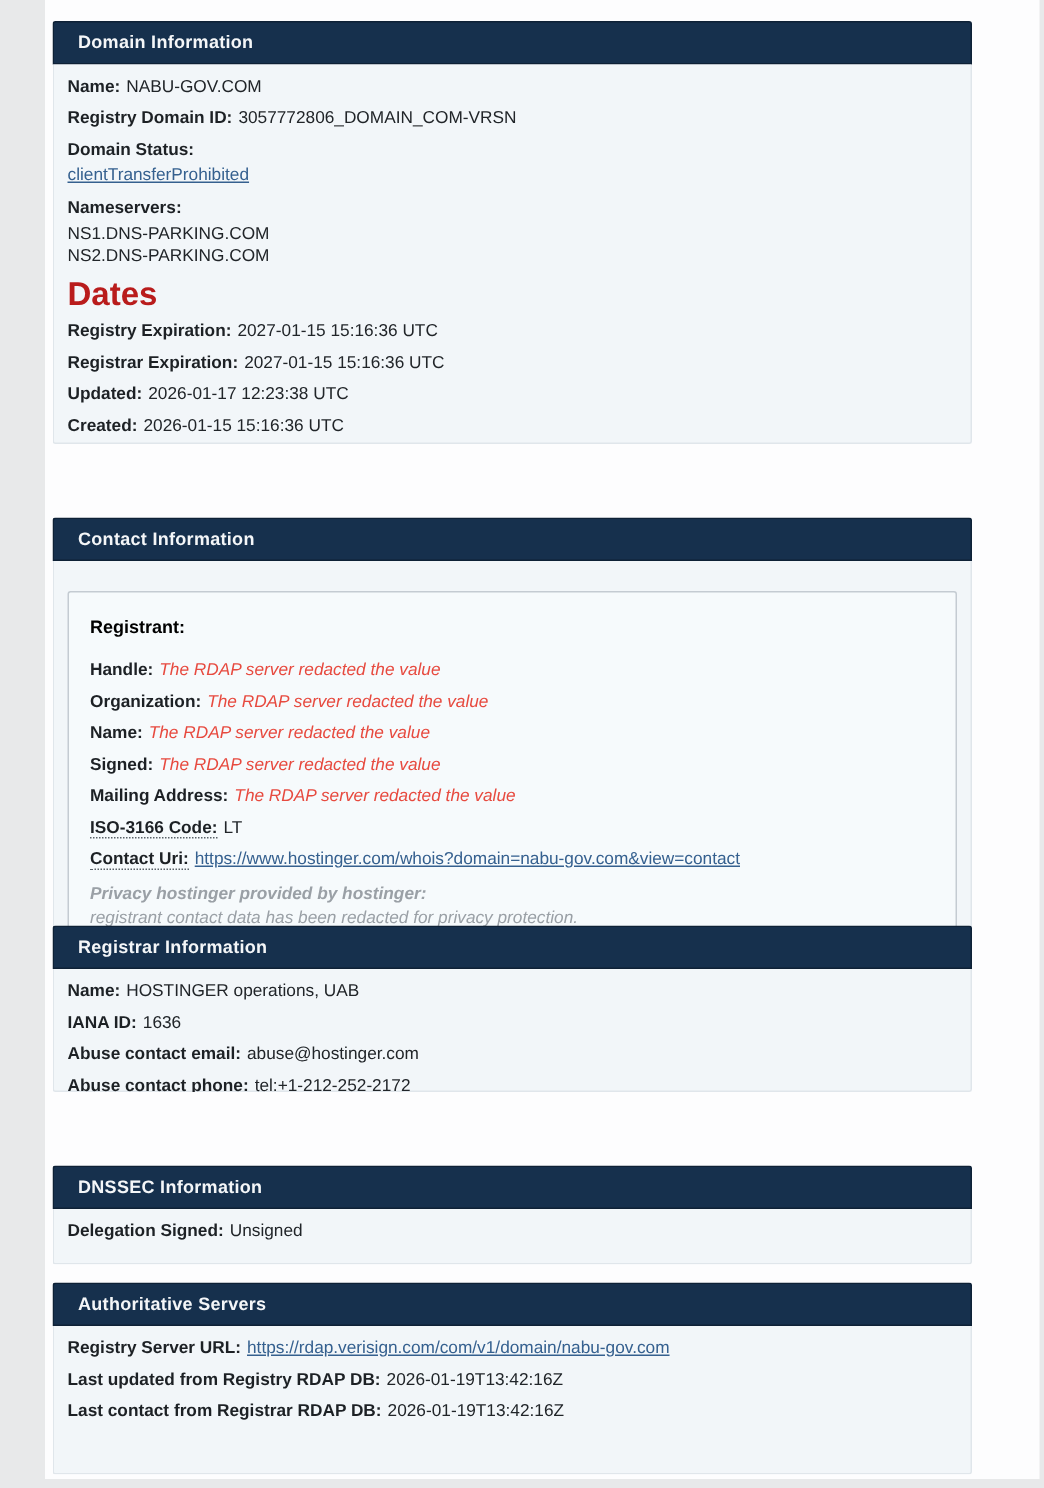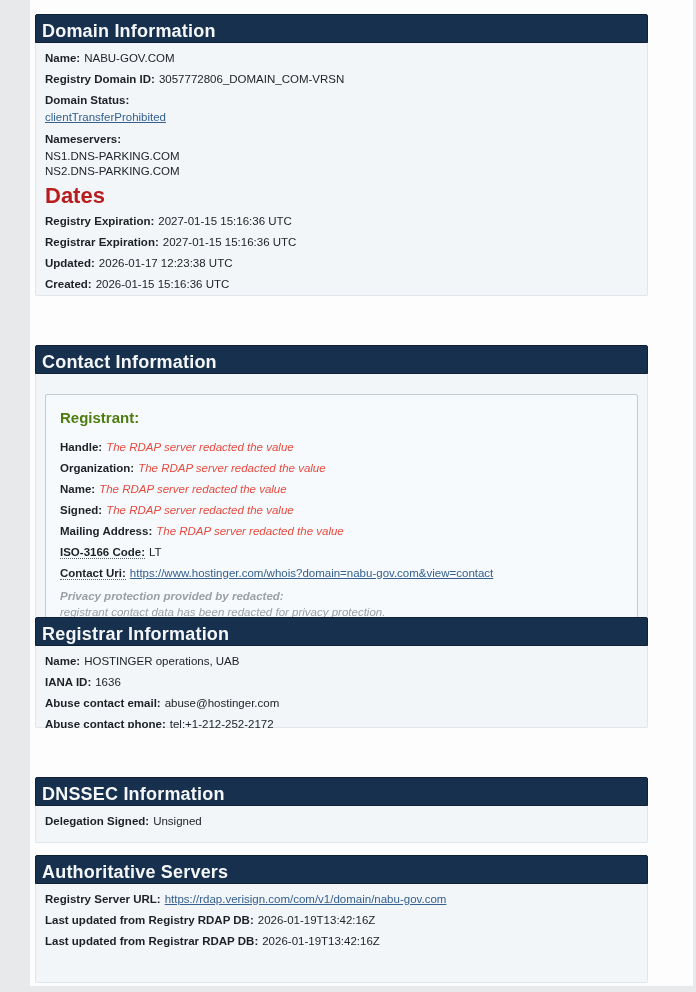--- a/index.html
+++ b/index.html
@@ -16,22 +16,22 @@
   .card{position:absolute;left:5px;width:613px;overflow:hidden;}
   #card-domain{top:14px;height:282px;}
   #card-contact{top:309px;height:295px;margin-top:36px;}
   #card-registrar{top:617px;height:111px;}
   #card-dnssec{top:777px;height:66px;}
   #card-servers{top:855px;height:128px;}
 
   .card-header{
     box-sizing:border-box;height:29px;
     background:#16304d;border:1px solid #0e2136;border-radius:2px 2px 0 0;
-    color:#f4f6f8;font-size:18px;font-weight:bold;letter-spacing:.2px;
-    padding:6px 9px 0 6px;
+    color:#f4f6f8;font-size:12px;font-weight:bold;letter-spacing:.2px;
+    padding:6px 9px 0 16px;
   }
   .card-body{
     box-sizing:border-box;height:calc(100% - 29px);
     background:#f2f6f9;border:1px solid #e0e6eb;border-top:none;
     border-radius:0 0 2px 2px;
     padding:8px 9px;
     font-size:11.5px;line-height:14px;color:#212529;
   }
   .row{margin:0 0 7px 0;white-space:nowrap;}
   .lbl{font-weight:bold;color:#1d2125;margin-right:4px;text-align:right;}
@@ -43,21 +43,21 @@
   .dotted{border-bottom:1px dotted #5a6268;}
   .dates-heading{
     color:#b91c1c;font-size:22px;font-weight:bold;
     margin:5px 0 9px 0;line-height:19px;
   }
   .registrant-box{
     background:#f6fafc;border:1px solid #c4cbd2;border-radius:2px;
     margin:12px 0 0 0;padding:10px 14px 10px 14px;
   }
   .registrant-heading{
-    color:#4d7c0f;font-size:15px;font-weight:bold;
+    color:#000000;font-size:12px;font-weight:bold;
     margin:4px 0 13px 0;line-height:18px;
   }
   .redacted{color:#e74a3f;font-style:italic;}
   .privacy{margin-top:8px;}
   .muted{color:#9aa0a6;font-style:italic;line-height:16px;}
   .muted-bold{font-weight:bold;}
   .group{margin-bottom:7px;}
 </style>
 </head>
 <body>
@@ -118,21 +118,21 @@
         <div class="row">
           <span class="lbl">Mailing Address:</span><span class="redacted">The RDAP server redacted the value</span>
         </div>
         <div class="row">
           <span class="lbl dotted">ISO-3166 Code:</span><span>LT</span>
         </div>
         <div class="row">
           <span class="lbl dotted">Contact Uri:</span><a class="link">https://www.hostinger.com/whois?domain=nabu-gov.com&amp;view=contact</a>
         </div>
         <div class="privacy">
-          <div class="muted muted-bold">Privacy protection provided by redacted:</div>
+          <div class="muted muted-bold">Privacy hostinger provided by hostinger:</div>
           <div class="muted">registrant contact data has been redacted for privacy protection.</div>
         </div>
       </div>
     </div>
   </section>
 
   <section class="card" id="card-registrar">
     <div class="card-header">Registrar Information</div>
     <div class="card-body">
       <div class="row">
@@ -165,18 +165,18 @@
   <section class="card" id="card-servers">
     <div class="card-header">Authoritative Servers</div>
     <div class="card-body">
       <div class="row">
         <span class="lbl">Registry Server URL:</span><a class="link">https://rdap.verisign.com/com/v1/domain/nabu-gov.com</a>
       </div>
       <div class="row">
         <span class="lbl">Last updated from Registry RDAP DB:</span><span>2026-01-19T13:42:16Z</span>
       </div>
       <div class="row">
-        <span class="lbl">Last updated from Registrar RDAP DB:</span><span>2026-01-19T13:42:16Z</span>
+        <span class="lbl">Last contact from Registrar RDAP DB:</span><span>2026-01-19T13:42:16Z</span>
       </div>
     </div>
   </section>
 
 </div>
 
 </body></html>

